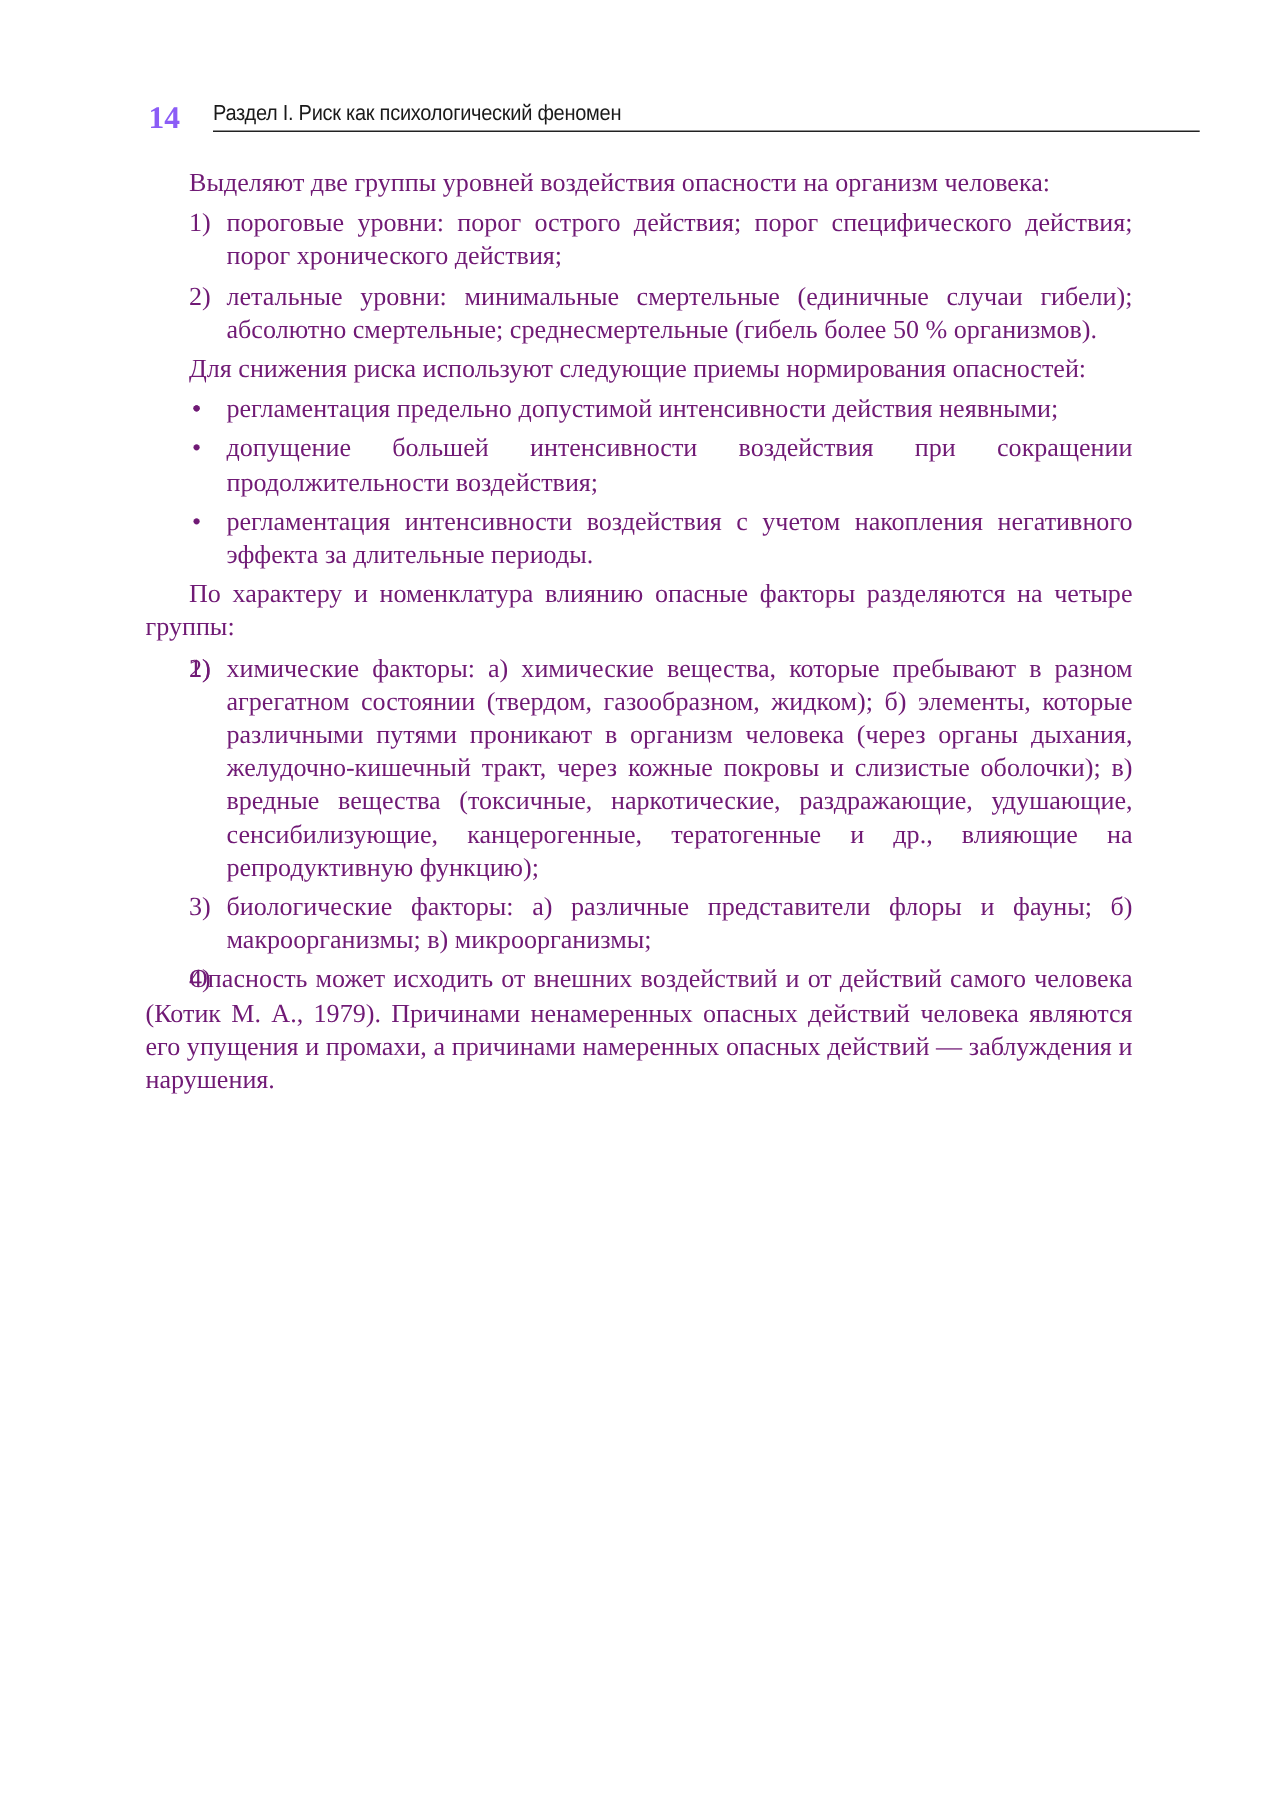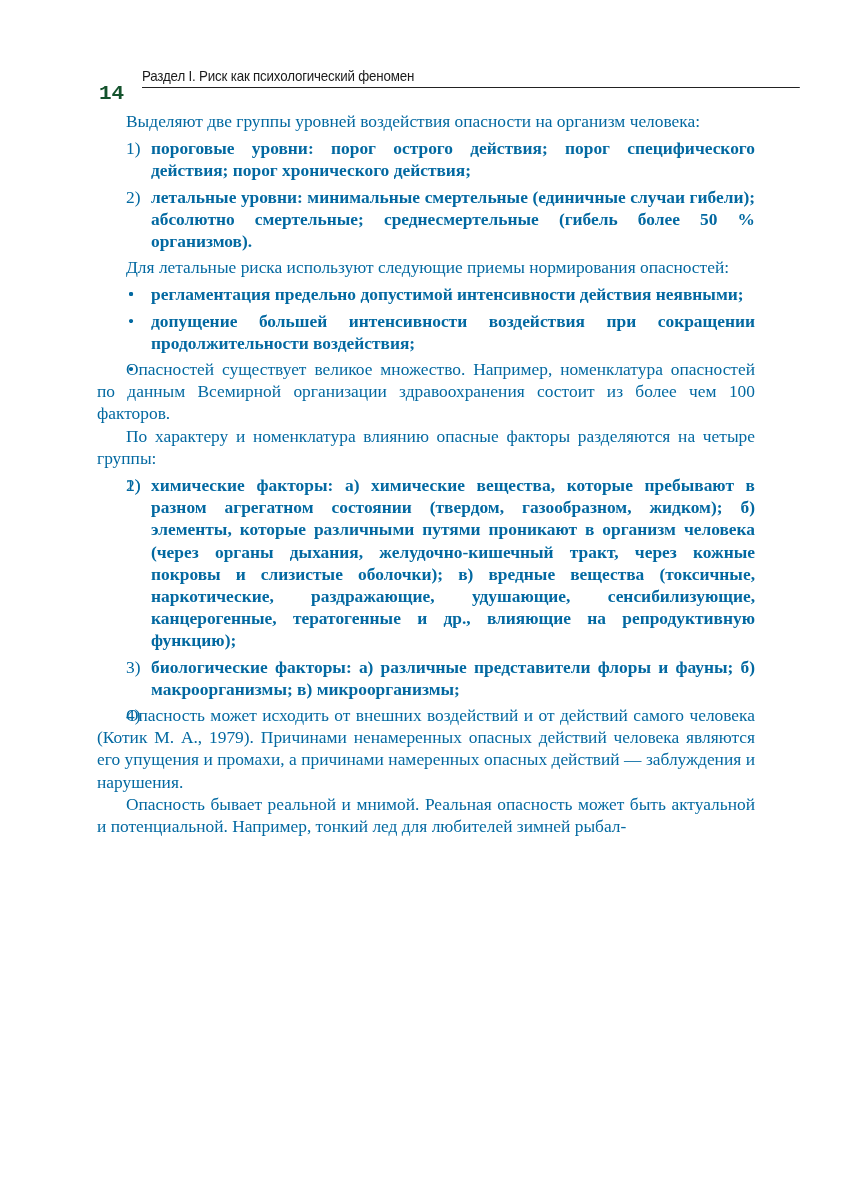--- a/index.html
+++ b/index.html
@@ -4,75 +4,73 @@
 <style>
   html, body { margin: 0; padding: 0; }
   body {
     width: 841px; height: 1200px; background: #ffffff; position: relative; overflow: hidden;
     color: #231f20;
   }
   .page-header {
     position: absolute; left: 97px; top: 64px; width: 658px; height: 26px;
   }
   .page-number {
-    position: absolute; left: 2px; top: 18px;
-    font-family: Liberation Mono, monospace; font-weight: bold; font-size: 21px; line-height: 24px;
-    color: #14532d;
+    position: absolute; left: 2px; top: 2px;
+    font-family: Liberation Serif, serif; font-weight: bold; font-size: 21px; line-height: 24px;
+    color: #8b5cf6;
   }
   .running-head {
     position: absolute; left: 45px; top: 3px; right: 0;
     font-family: "Liberation Sans", sans-serif; font-size: 14.5px; line-height: 18px;
     letter-spacing: -0.2px; color: #1a1a1a;
     border-bottom: 1.3px solid #222;
     padding-bottom: 2px;
     transform: scaleX(0.92); transform-origin: left;
     width: 108.7%;
   }
   .body {
     position: absolute; left: 97px; top: 110px; width: 658px;
     font-family: "Liberation Serif", serif; font-size: 17.4px; line-height: 22.2px;
-    text-align: justify; color: #0369a1;
+    text-align: justify; color: #701a75;
   }
   .p { text-indent: 29px; margin: 0; }
   .list { margin: 5px 0 4px 0; padding: 0; list-style: none; }
   .li { position: relative; padding-left: 54px; margin-bottom: 4px; }
   .li .mk { position: absolute; left: 29px; top: 0; }
   .li.bullet .mk { left: 31px; }
-  .txt { display: inline; font-weight: bold; }
+  .txt { display: inline; }
 </style>
 </head>
 <body>
 
 <div class="page-header">
   <div class="page-number">14</div>
   <div class="running-head">Раздел I. Риск как психологический феномен</div>
 </div>
 
 <div class="body">
   <p class="p">Выделяют две группы уровней воздействия опасности на организм человека:</p>
 
   <ol class="list">
     <li class="li"><span class="mk">1)</span><span class="txt">пороговые уровни: порог острого действия; порог специфического действия; порог хронического действия;</span></li>
     <li class="li"><span class="mk">2)</span><span class="txt">летальные уровни: минимальные смертельные (единичные случаи гибели); абсолютно смертельные; среднесмертельные (гибель более 50 % организмов).</span></li>
   </ol>
 
-  <p class="p">Для летальные риска используют следующие приемы нормирования опасностей:</p>
+  <p class="p">Для снижения риска используют следующие приемы нормирования опасностей:</p>
 
   <ul class="list">
     <li class="li bullet"><span class="mk">•</span></li>
     <li class="li bullet"><span class="mk">•</span><span class="txt">регламентация предельно допустимой интенсивности действия неявными;</span></li>
     <li class="li bullet"><span class="mk">•</span><span class="txt">допущение большей интенсивности воздействия при сокращении продолжительности воздействия;</span></li>
-    <li class="li bullet"><span class="mk">•</span></li>
+    <li class="li bullet"><span class="mk">•</span><span class="txt">регламентация интенсивности воздействия с учетом накопления негативного эффекта за длительные периоды.</span></li>
   </ul>
 
-  <p class="p">Опасностей существует великое множество. Например, номенклатура опасностей по данным Всемирной организации здравоохранения состоит из более чем 100 факторов.</p>
   <p class="p">По характеру и номенклатура влиянию опасные факторы разделяются на четыре группы:</p>
 
   <ol class="list">
     <li class="li"><span class="mk">1)</span></li>
     <li class="li"><span class="mk">2)</span><span class="txt">химические факторы: а) химические вещества, которые пребывают в разном агрегатном состоянии (твердом, газообразном, жидком); б) элементы, которые различными путями проникают в организм человека (через органы дыхания, желудочно-кишечный тракт, через кожные покровы и слизистые оболочки); в) вредные вещества (токсичные, наркотические, раздражающие, удушающие, сенсибилизующие, канцерогенные, тератогенные и др., влияющие на репродуктивную функцию);</span></li>
     <li class="li"><span class="mk">3)</span><span class="txt">биологические факторы: а) различные представители флоры и фауны; б) макроорганизмы; в) микроорганизмы;</span></li>
     <li class="li"><span class="mk">4)</span></li>
   </ol>
 
   <p class="p">Опасность может исходить от внешних воздействий и от действий самого человека (Котик М. А., 1979). Причинами ненамеренных опасных действий человека являются его упущения и промахи, а причинами намеренных опасных действий — заблуждения и нарушения.</p>
-  <p class="p">Опасность бывает реальной и мнимой. Реальная опасность может быть актуальной и потенциальной. Например, тонкий лед для любителей зимней рыбал-</p>
 </div>
 
 </body></html>

